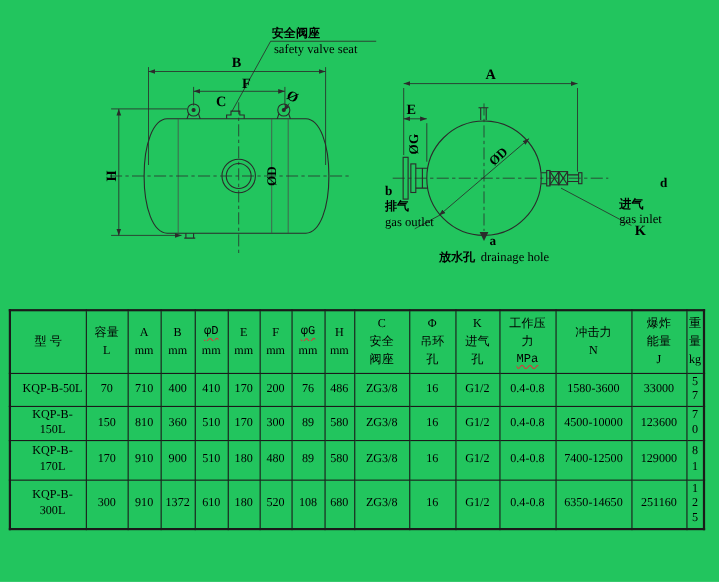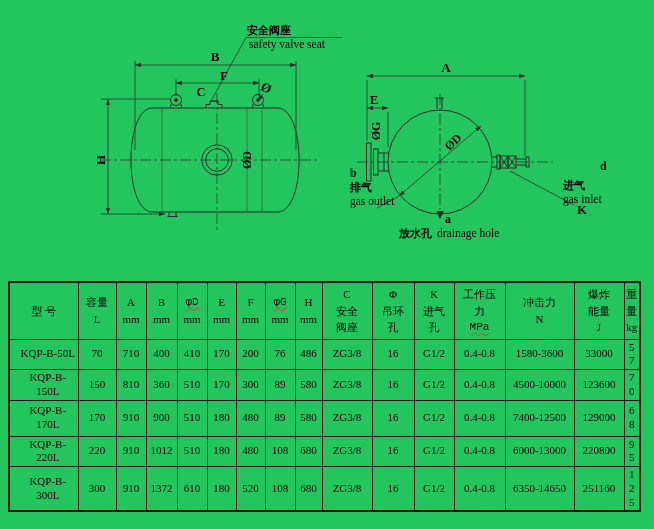--- a/index.html
+++ b/index.html
@@ -318,39 +318,21 @@
           <td>180</td>
           <td>480</td>
           <td>89</td>
           <td>580</td>
           <td>ZG3/8</td>
           <td>16</td>
           <td>G1/2</td>
           <td>0.4-0.8</td>
           <td>7400-12500</td>
           <td>129000</td>
-          <td>68</td>
-        </tr>
-        <tr style="height: 27px;">
-          <td class="model">KQP-B-220L</td>
-          <td>220</td>
-          <td>910</td>
-          <td>1012</td>
-          <td>510</td>
-          <td>180</td>
-          <td>480</td>
-          <td>108</td>
-          <td>680</td>
-          <td>ZG3/8</td>
-          <td>16</td>
-          <td>G1/2</td>
-          <td>0.4-0.8</td>
-          <td>6000-13000</td>
-          <td>220800</td>
-          <td>95</td>
+          <td>81</td>
         </tr>
         <tr style="height: 37px;">
           <td class="model">KQP-B-300L</td>
           <td>300</td>
           <td>910</td>
           <td>1372</td>
           <td>610</td>
           <td>180</td>
           <td>520</td>
           <td>108</td>

